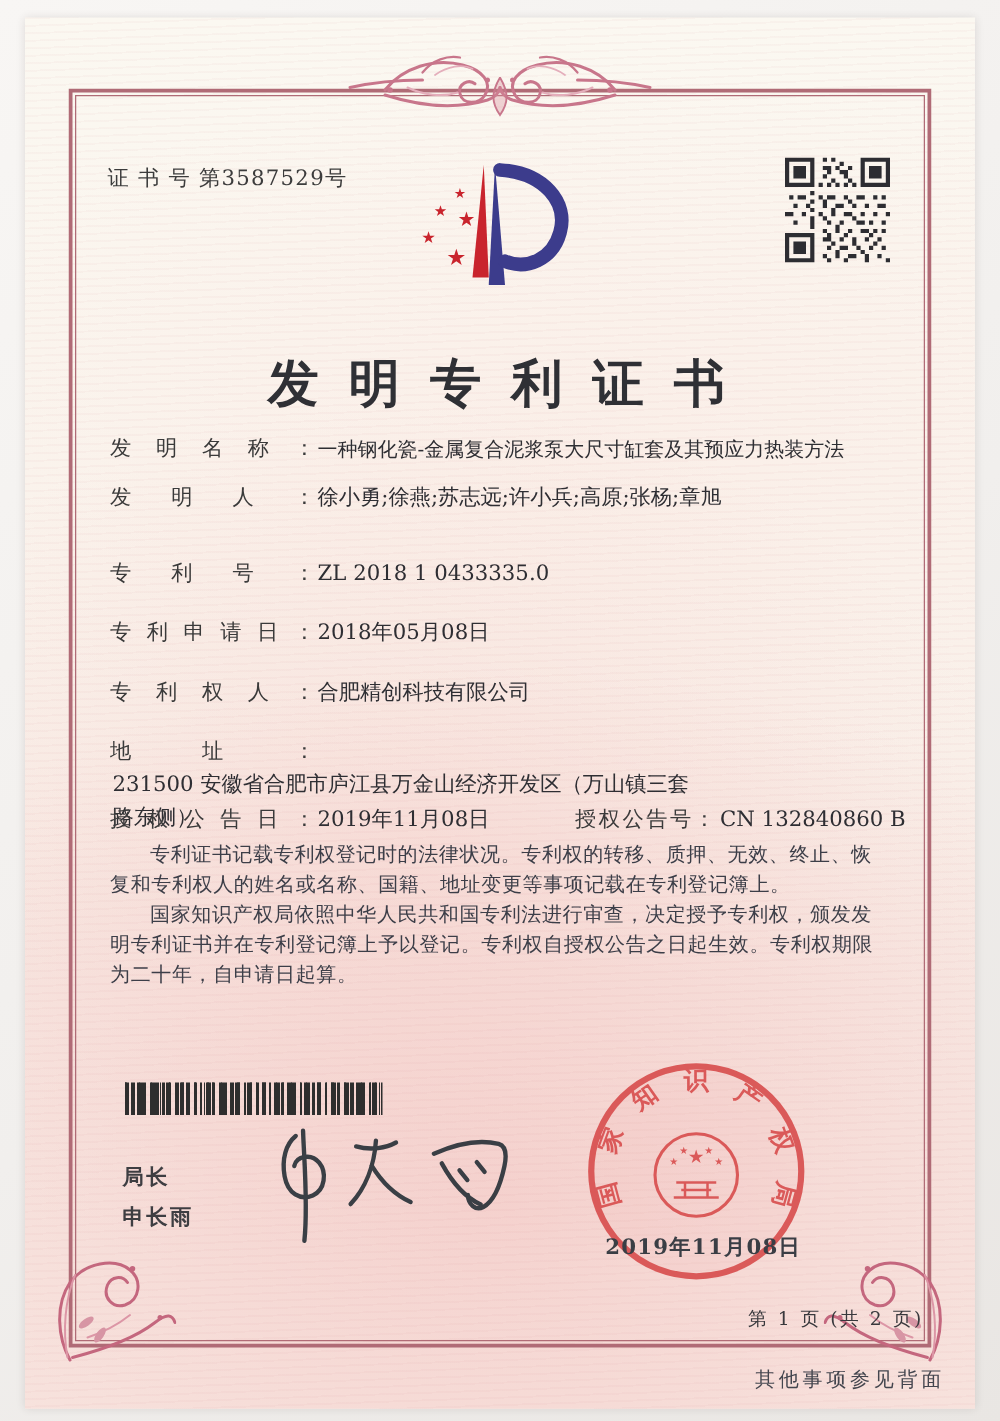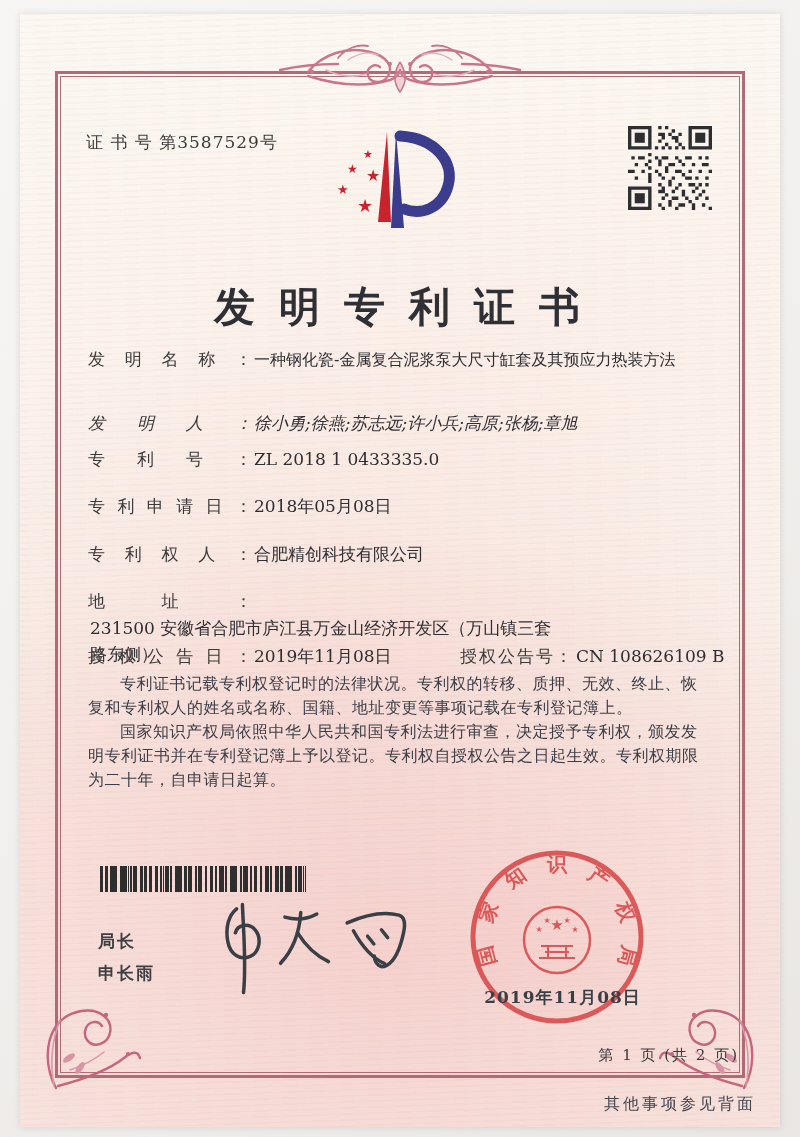--- a/index.html
+++ b/index.html
@@ -146,39 +146,39 @@
         <path d="M2 20h3v3H2z"></path>
       <path d="M9 0h1v1H9z M11 0h1v1h-1z M13 1h1v1h-1z M9 2h2v1H9z M12 2h1v1h-1z M15 2h1v1h-1z M10 3h1v1h-1z M13 3h2v1h-2z M9 4h1v1H9z M14 4h1v1h-1z M11 5h1v1h-1z M15 5h1v1h-1z M8 6h1v1H8z M10 6h1v1h-1z M12 6h1v1h-1z M14 6h1v1h-1z M16 6h1v1h-1z M6 8h1v1H6z M6 10h1v1H6z M6 12h1v1H6z M6 14h1v1H6z M6 16h1v1H6z M1 9h1v1H1z M3 9h2v1H3z M8 9h1v1H8z M10 9h2v1h-2z M14 9h1v1h-1z M17 9h2v1h-2z M21 9h1v1h-1z M23 9h1v1h-1z M9 10h1v1H9z M15 10h1v1h-1z M2 11h1v1H2z M5 11h1v1H5z M9 11h1v1H9z M12 11h2v1h-2z M16 11h1v1h-1z M19 11h1v1h-1z M22 11h2v1h-2z M11 12h1v1h-1z M0 13h2v1H0z M4 13h1v1H4z M8 13h1v1H8z M11 13h1v1h-1z M14 13h2v1h-2z M18 13h1v1h-1z M21 13h1v1h-1z M24 13h1v1h-1z M9 14h1v1H9z M16 14h1v1h-1z M2 15h1v1H2z M6 15h1v1H6z M10 15h1v1h-1z M13 15h1v1h-1z M17 15h2v1h-2z M20 15h1v1h-1z M23 15h1v1h-1z M12 16h1v1h-1z M9 17h1v1H9z M12 17h1v1h-1z M15 17h1v1h-1z M18 17h2v1h-2z M21 17h1v1h-1z M23 17h1v1h-1z M10 18h1v1h-1z M14 18h1v1h-1z M20 18h1v1h-1z M9 19h2v1H9z M13 19h1v1h-1z M16 19h1v1h-1z M19 19h1v1h-1z M22 19h1v1h-1z M11 20h1v1h-1z M16 20h1v1h-1z M21 20h1v1h-1z M10 21h1v1h-1z M13 21h2v1h-2z M17 21h1v1h-1z M20 21h1v1h-1z M23 21h1v1h-1z M12 22h1v1h-1z M18 22h1v1h-1z M9 23h1v1H9z M12 23h1v1h-1z M15 23h2v1h-2z M19 23h1v1h-1z M22 23h1v1h-1z M10 24h1v1h-1z M14 24h1v1h-1z M19 24h1v1h-1z M24 24h1v1h-1z"></path>
     </g>
   </svg>
 
   <div class="abs title">发明专利证书</div>
 
   <div class="abs field" style="top:347px;">
     <span class="flabel">发明名称：</span><span class="fvalue nowrap">一种钢化瓷-金属复合泥浆泵大尺寸缸套及其预应力热装方法</span>
   </div>
-  <div class="abs field" style="top:411px;font-style:italic;">
+  <div class="abs field" style="top:386px;">
     <span class="flabel">发明人：</span><span class="fvalue">徐小勇;徐燕;苏志远;许小兵;高原;张杨;章旭</span>
   </div>
   <div class="abs field" style="top:447px;">
     <span class="flabel">专利号：</span><span class="fvalue">ZL 2018 1 0433335.0</span>
   </div>
   <div class="abs field" style="top:494px;">
     <span class="flabel">专利申请日：</span><span class="fvalue">2018年05月08日</span>
   </div>
   <div class="abs field" style="top:542px;">
     <span class="flabel">专利权人：</span><span class="fvalue">合肥精创科技有限公司</span>
   </div>
   <div class="abs field" style="top:589px;">
     <span class="flabel">地址：</span><span class="fvalue wrap">231500 安徽省合肥市庐江县万金山经济开发区（万山镇三套路东侧）</span>
   </div>
   <div class="abs field" style="top:644px;">
     <span class="flabel">授权公告日：</span><span class="fvalue">2019年11月08日</span>
     <span class="fgroup2">
-      <span class="flabel2">授权公告号：</span><span class="fvalue">CN 108626109 B</span>
+      <span class="flabel2">授权公告号：</span><span class="fvalue">CN 132840860 B</span>
     </span>
   </div>
 
   <div class="abs paras">
     <p>专利证书记载专利权登记时的法律状况。专利权的转移、质押、无效、终止、恢复和专利权人的姓名或名称、国籍、地址变更等事项记载在专利登记簿上。</p>
     <p>国家知识产权局依照中华人民共和国专利法进行审查，决定授予专利权，颁发发明专利证书并在专利登记簿上予以登记。专利权自授权公告之日起生效。专利权期限为二十年，自申请日起算。</p>
   </div>
 
   <div class="abs barcode"></div>
 

